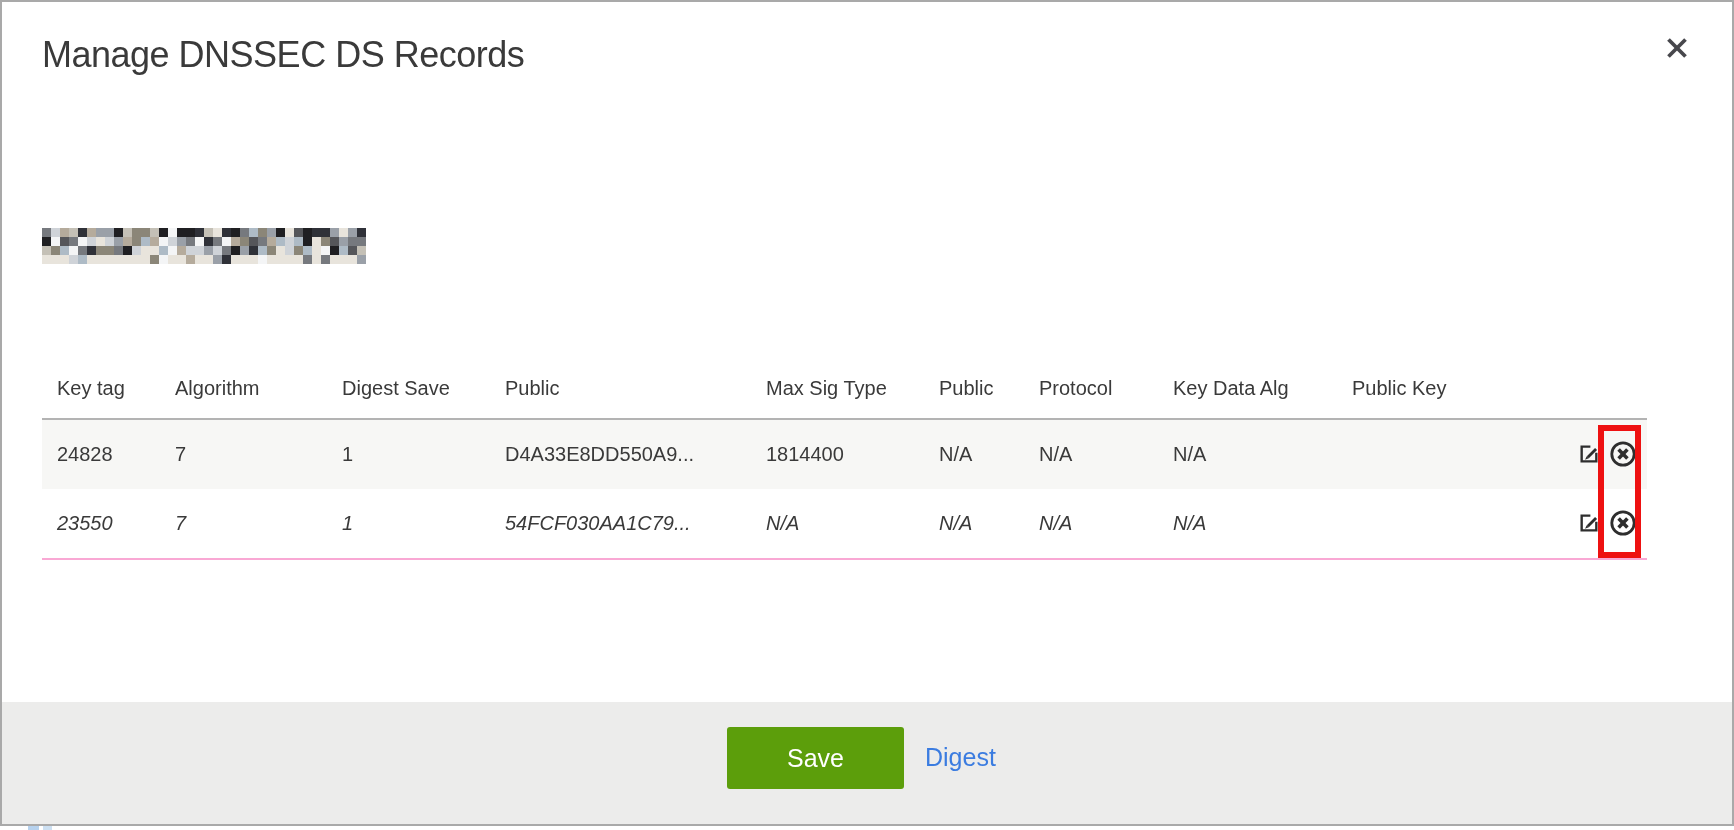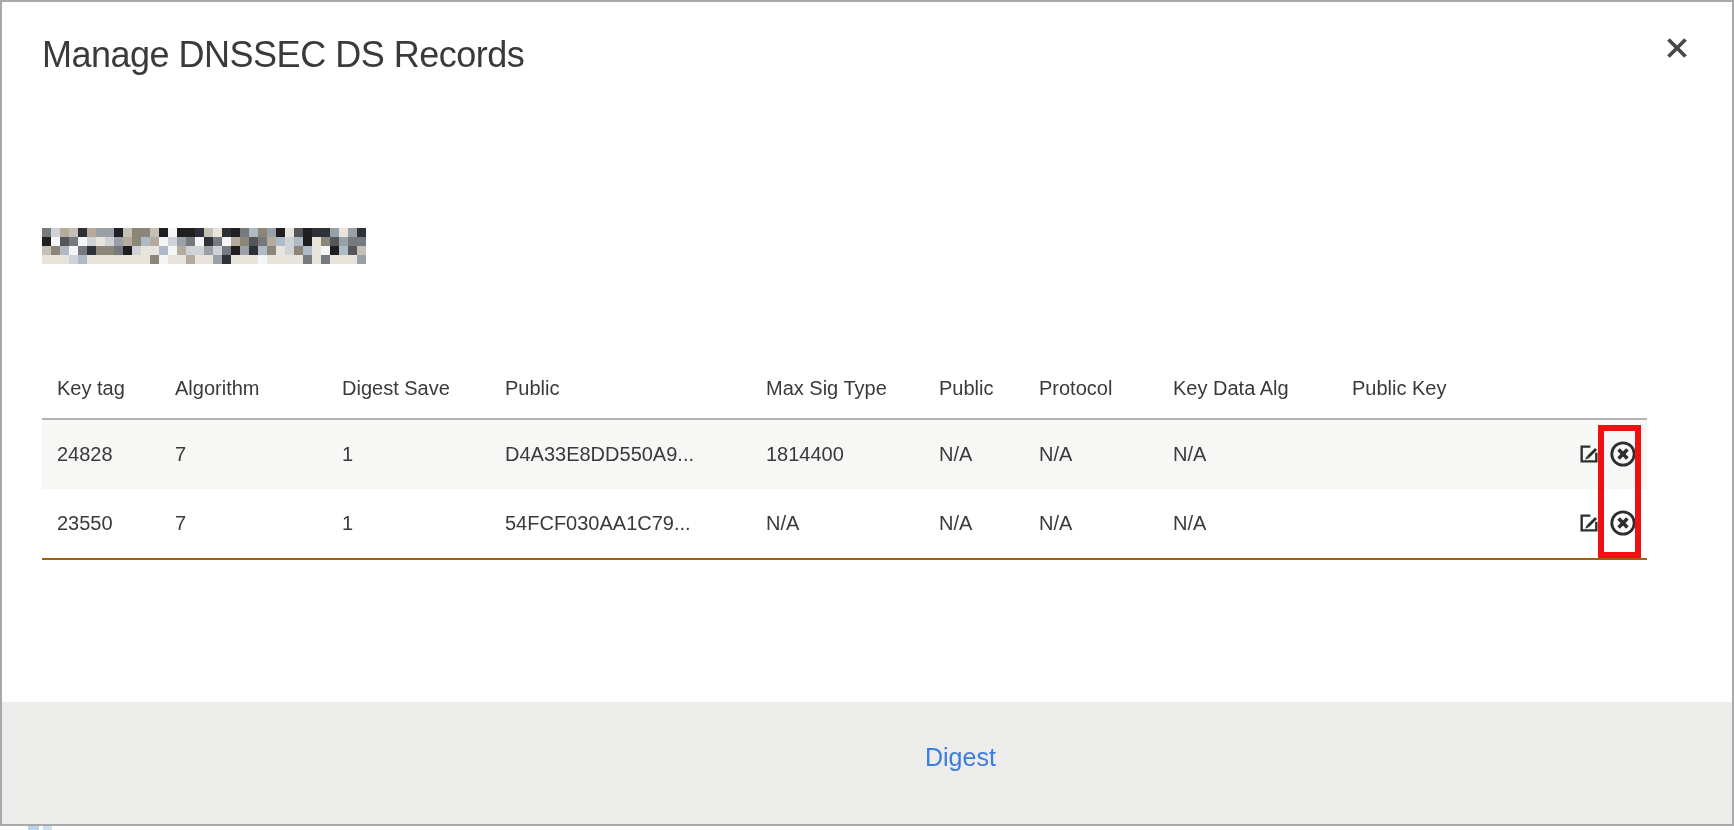--- a/index.html
+++ b/index.html
@@ -42,21 +42,21 @@
     text-align: left; font-weight: 400; font-size: 20px; color: #3a3a3a;
     padding: 7px 0 18px 0; border-bottom: 2px solid #b3b3b3;
     white-space: nowrap; overflow: hidden;
   }
   .ds-table th.first, .ds-table td.first { padding-left: 15px; }
   .ds-table td {
     font-size: 20px; color: #3a3a3a; height: 70px; vertical-align: middle;
     white-space: nowrap; overflow: hidden;
   }
   .ds-table tbody tr:nth-child(odd) { background: #f7f7f5; }
-  .ds-table tbody tr:last-child td { border-bottom: 2px solid #a16207; }
+  .ds-table tbody tr:last-child td { border-bottom: 2px solid #f9a8d4; font-style: italic; }
   .actions-cell { text-align: right; padding-right: 10px; }
   .row-icons { display: inline-flex; align-items: center; gap: 9px; }
   .icon-btn { display: inline-flex; cursor: pointer; align-items: center; }
   .add-record-btn {
     position: absolute; left: 42px; top: 575px;
     width: 230px; height: 44px;
     background: #ffffff;
     border: 3px solid var(--accent-green, #6fa31c);
     color: var(--accent-green, #6fa31c);
     font-size: 21px; font-family: inherit;
@@ -337,20 +337,21 @@
               </span>
             </span>
           </td>
         </tr>
       </tbody>
     </table>
   </div>
 
 
   <div class="modal-footer">
+    <button class="save-btn">Save</button>
     <a class="cancel-link">Digest</a>
   </div>
 
   <div class="annotation-box"></div>
 </div>
 
 <div class="page-frag frag-a"></div>
 <div class="page-frag frag-b"></div>
 
 </body></html>

